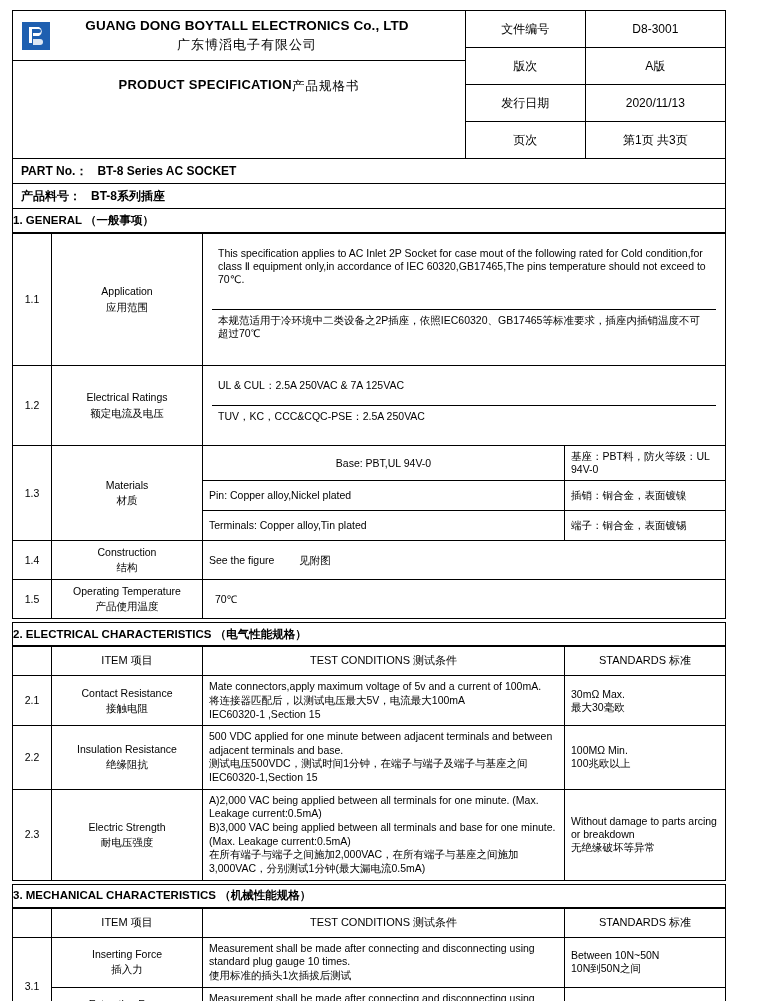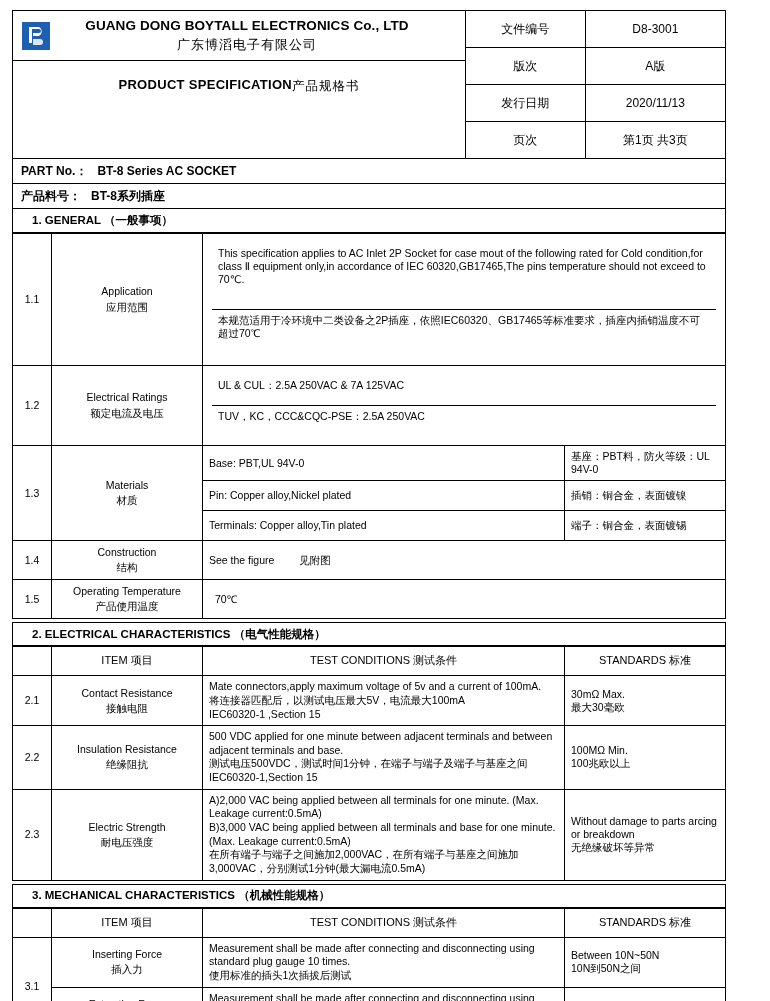--- a/index.html
+++ b/index.html
@@ -128,21 +128,21 @@
   .partno .val { margin-left: 6px; }
 
   
   .sec-title {
     border: 1.6px solid #000;
     border-top: none;
     box-sizing: border-box;
     height: 24px;
     display: flex;
     align-items: center;
-    padding-left: 19px;
+    padding-left: 0;
     font-size: 11.5px;
     font-weight: bold;
   }
 
   
   .main-tbl {
     border: 1px solid #000;
     border-top: none;
     box-sizing: border-box;
   }
@@ -268,21 +268,21 @@
           <div class="half" style="height:22px;">TUV，KC，CCC&amp;CQC-PSE：2.5A 250VAC</div>
         </td>
       </tr>
 
       <tr>
         <td class="c-no" rowspan="3">1.3</td>
         <td class="c-item" rowspan="3">
           <span>Materials</span>
           <span class="cn">材质</span>
         </td>
-        <td class="c-body" style="height:21px;">Base: PBT,UL 94V-0</td>
+        <td class="c-body" style="height:21px;text-align:center;">Base: PBT,UL 94V-0</td>
         <td class="c-std">基座：PBT料，防火等级：UL 94V-0</td>
       </tr>
       <tr>
         <td class="c-body" style="height:21px;">Pin: Copper alloy,Nickel plated</td>
         <td class="c-std">插销：铜合金，表面镀镍</td>
       </tr>
       <tr>
         <td class="c-body" style="height:21px;">Terminals: Copper alloy,Tin plated</td>
         <td class="c-std">端子：铜合金，表面镀锡</td>
       </tr>

